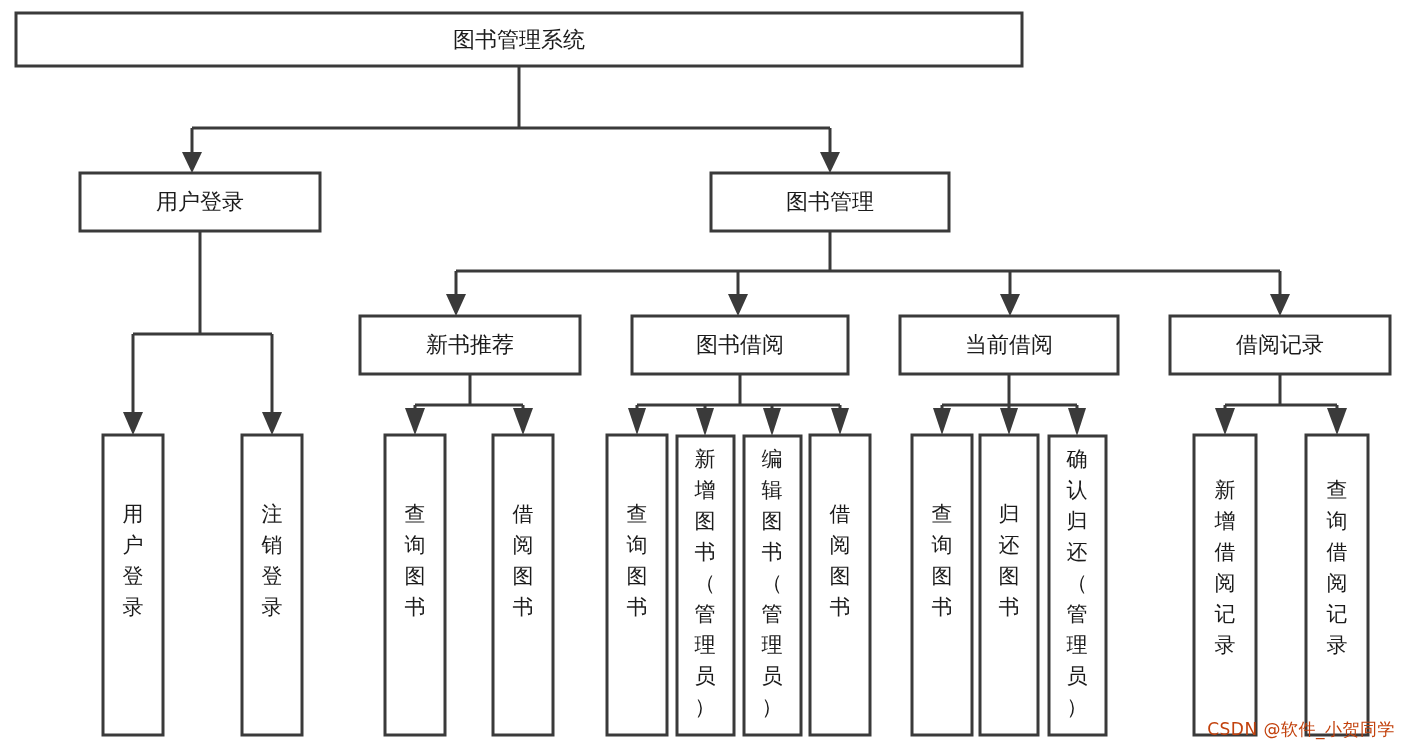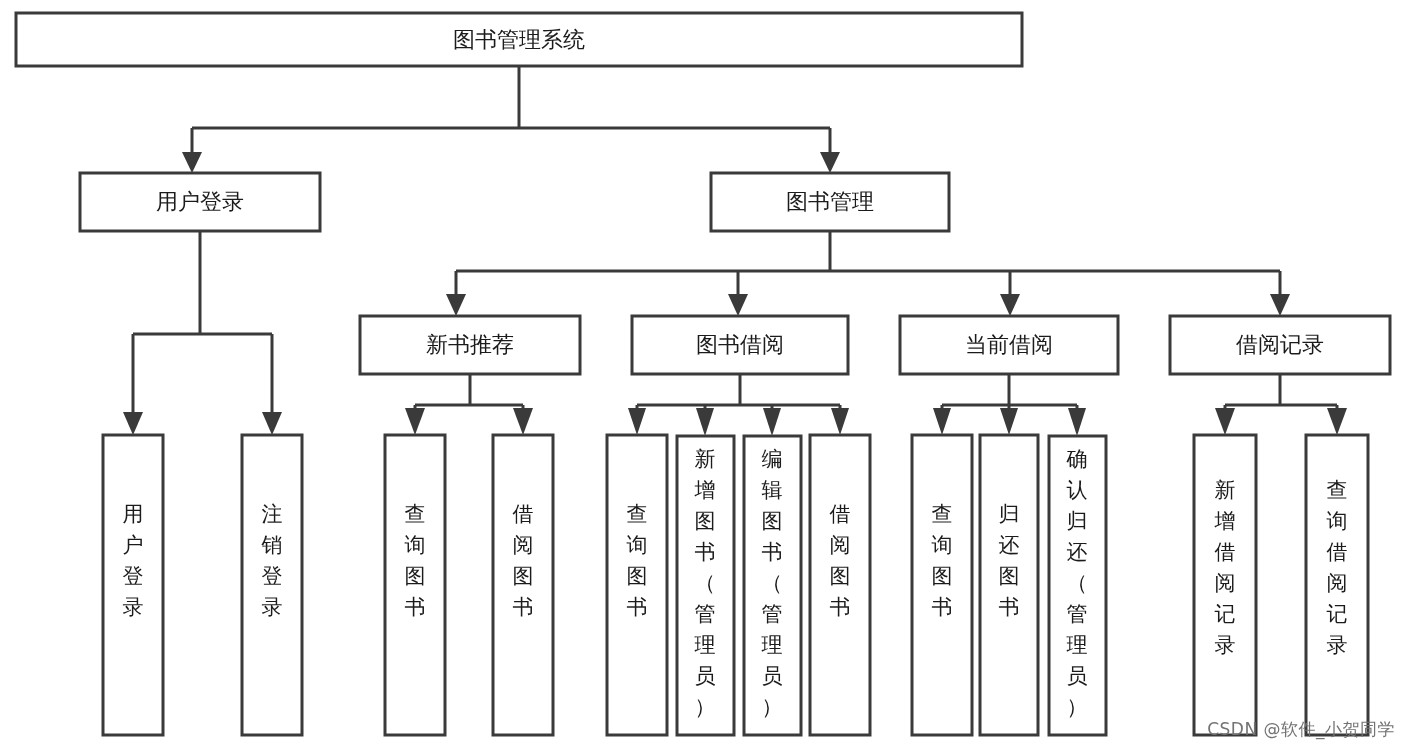--- a/index.html
+++ b/index.html
@@ -52,21 +52,21 @@
     font-size: 21px;
     fill: #1b1b1b;
     text-anchor: middle;
   }
   .watermark-text {
     position: absolute;
     right: 10px;
     bottom: 6px;
     font-family: "DejaVu Sans", "Liberation Sans", sans-serif;
     font-size: 17px;
-    color: #737373;
+    color: #c2410c;
     white-space: nowrap;
     letter-spacing: 0.5px;
     user-select: none;
   }
 </style>
 </head>
 <body>
 
 <div id="diagram-root">
 

